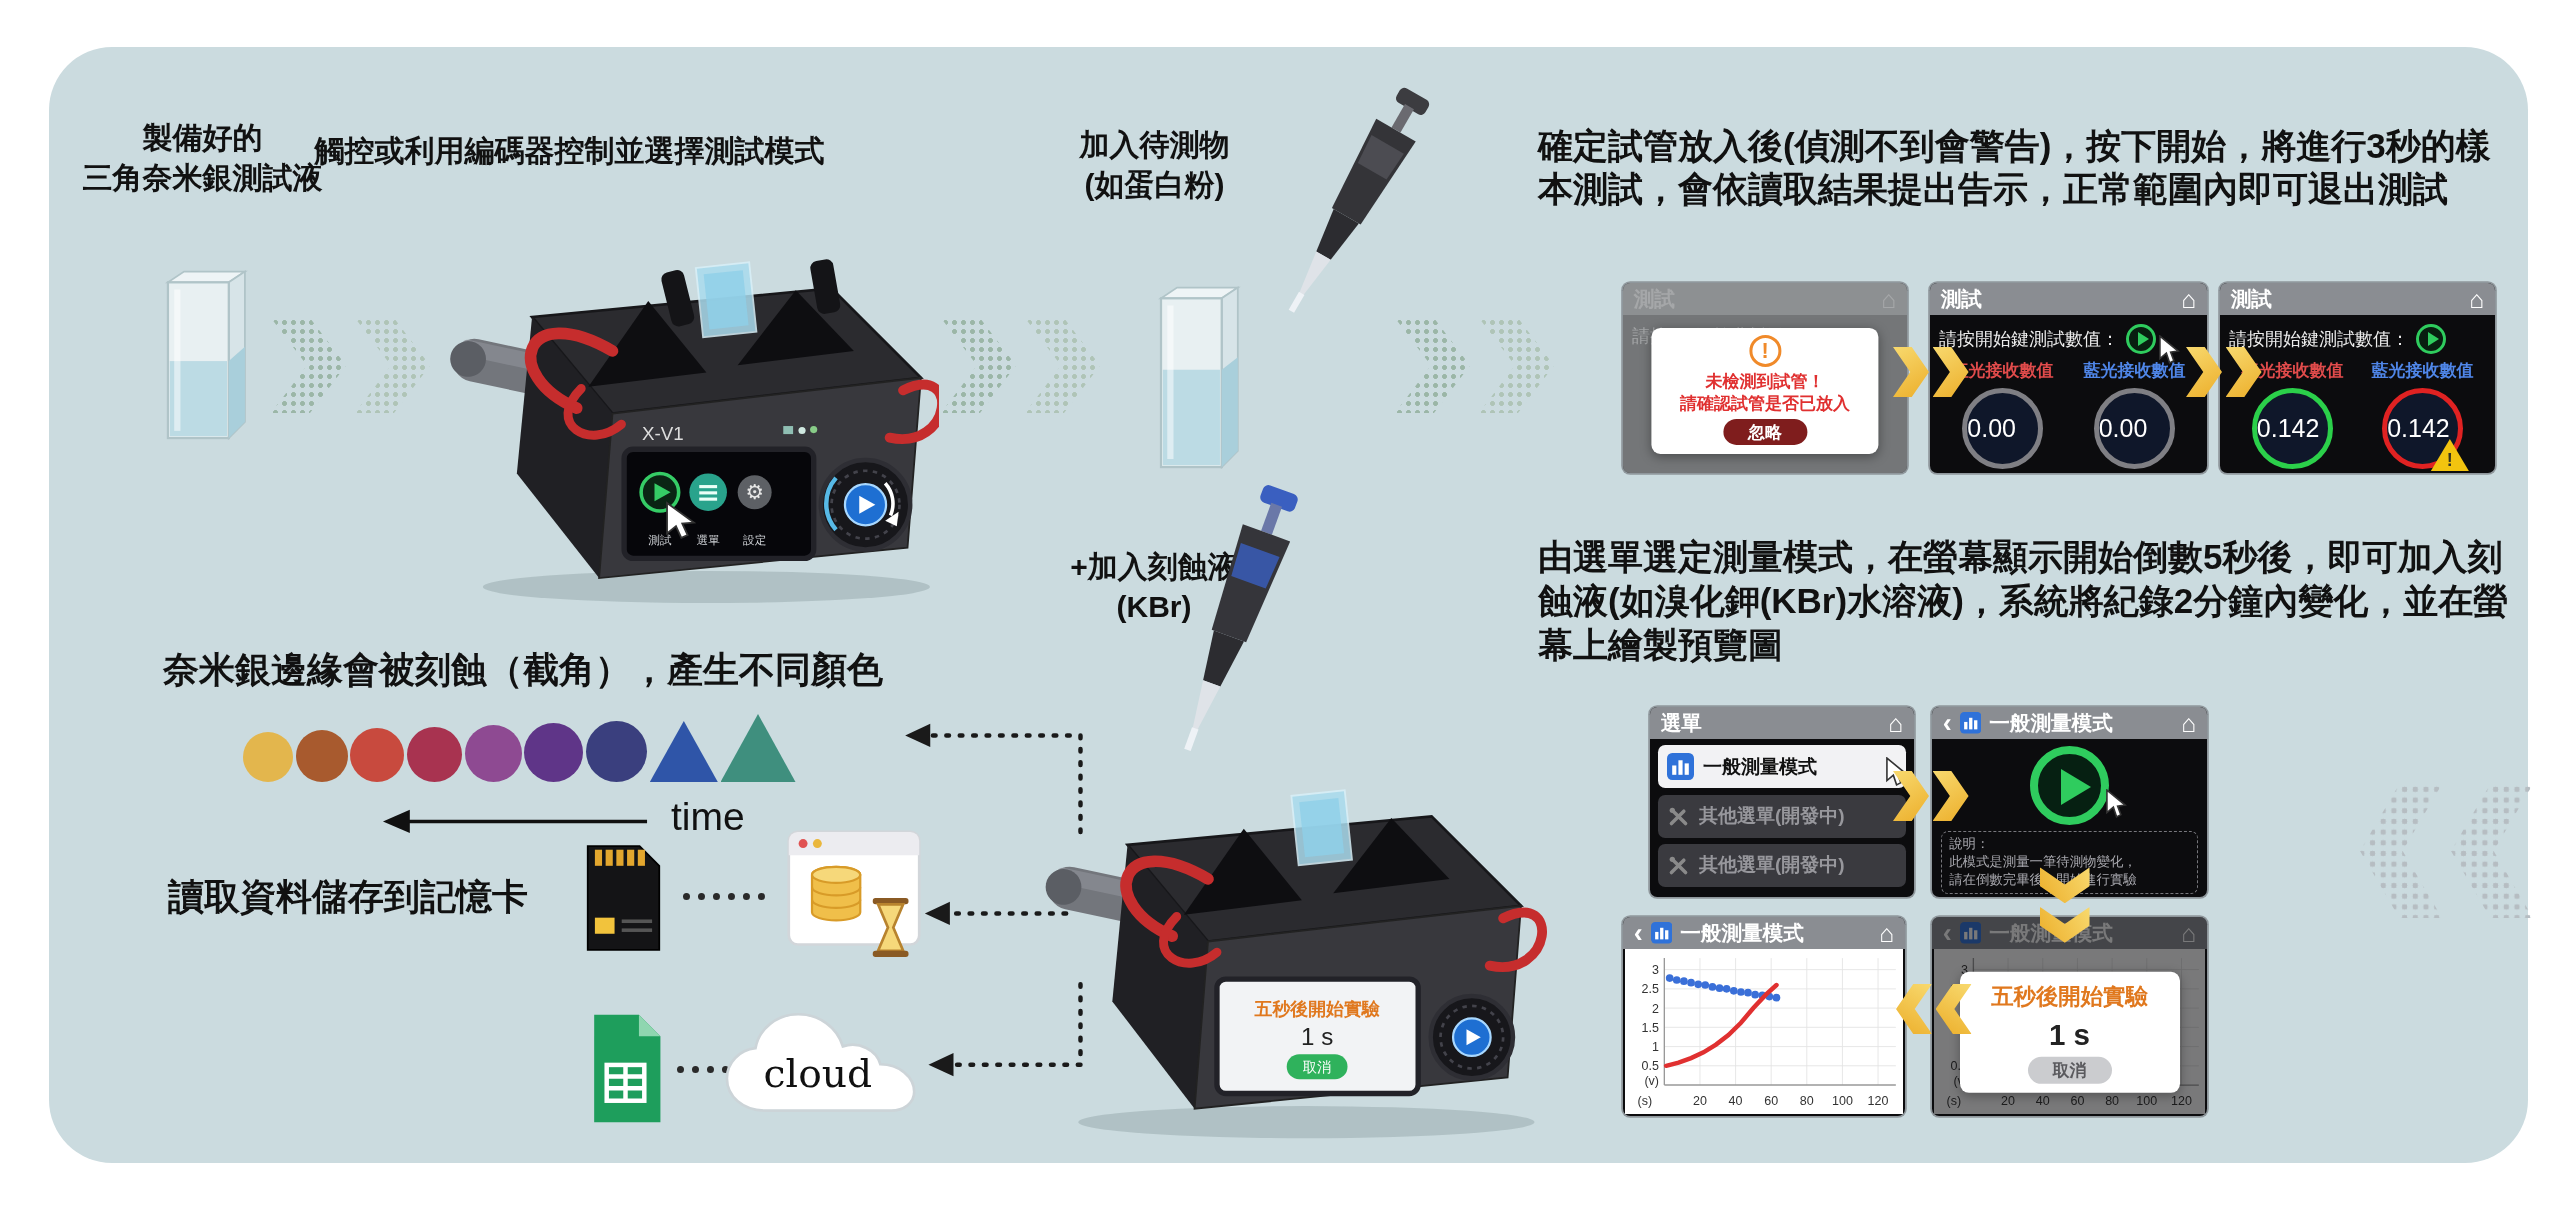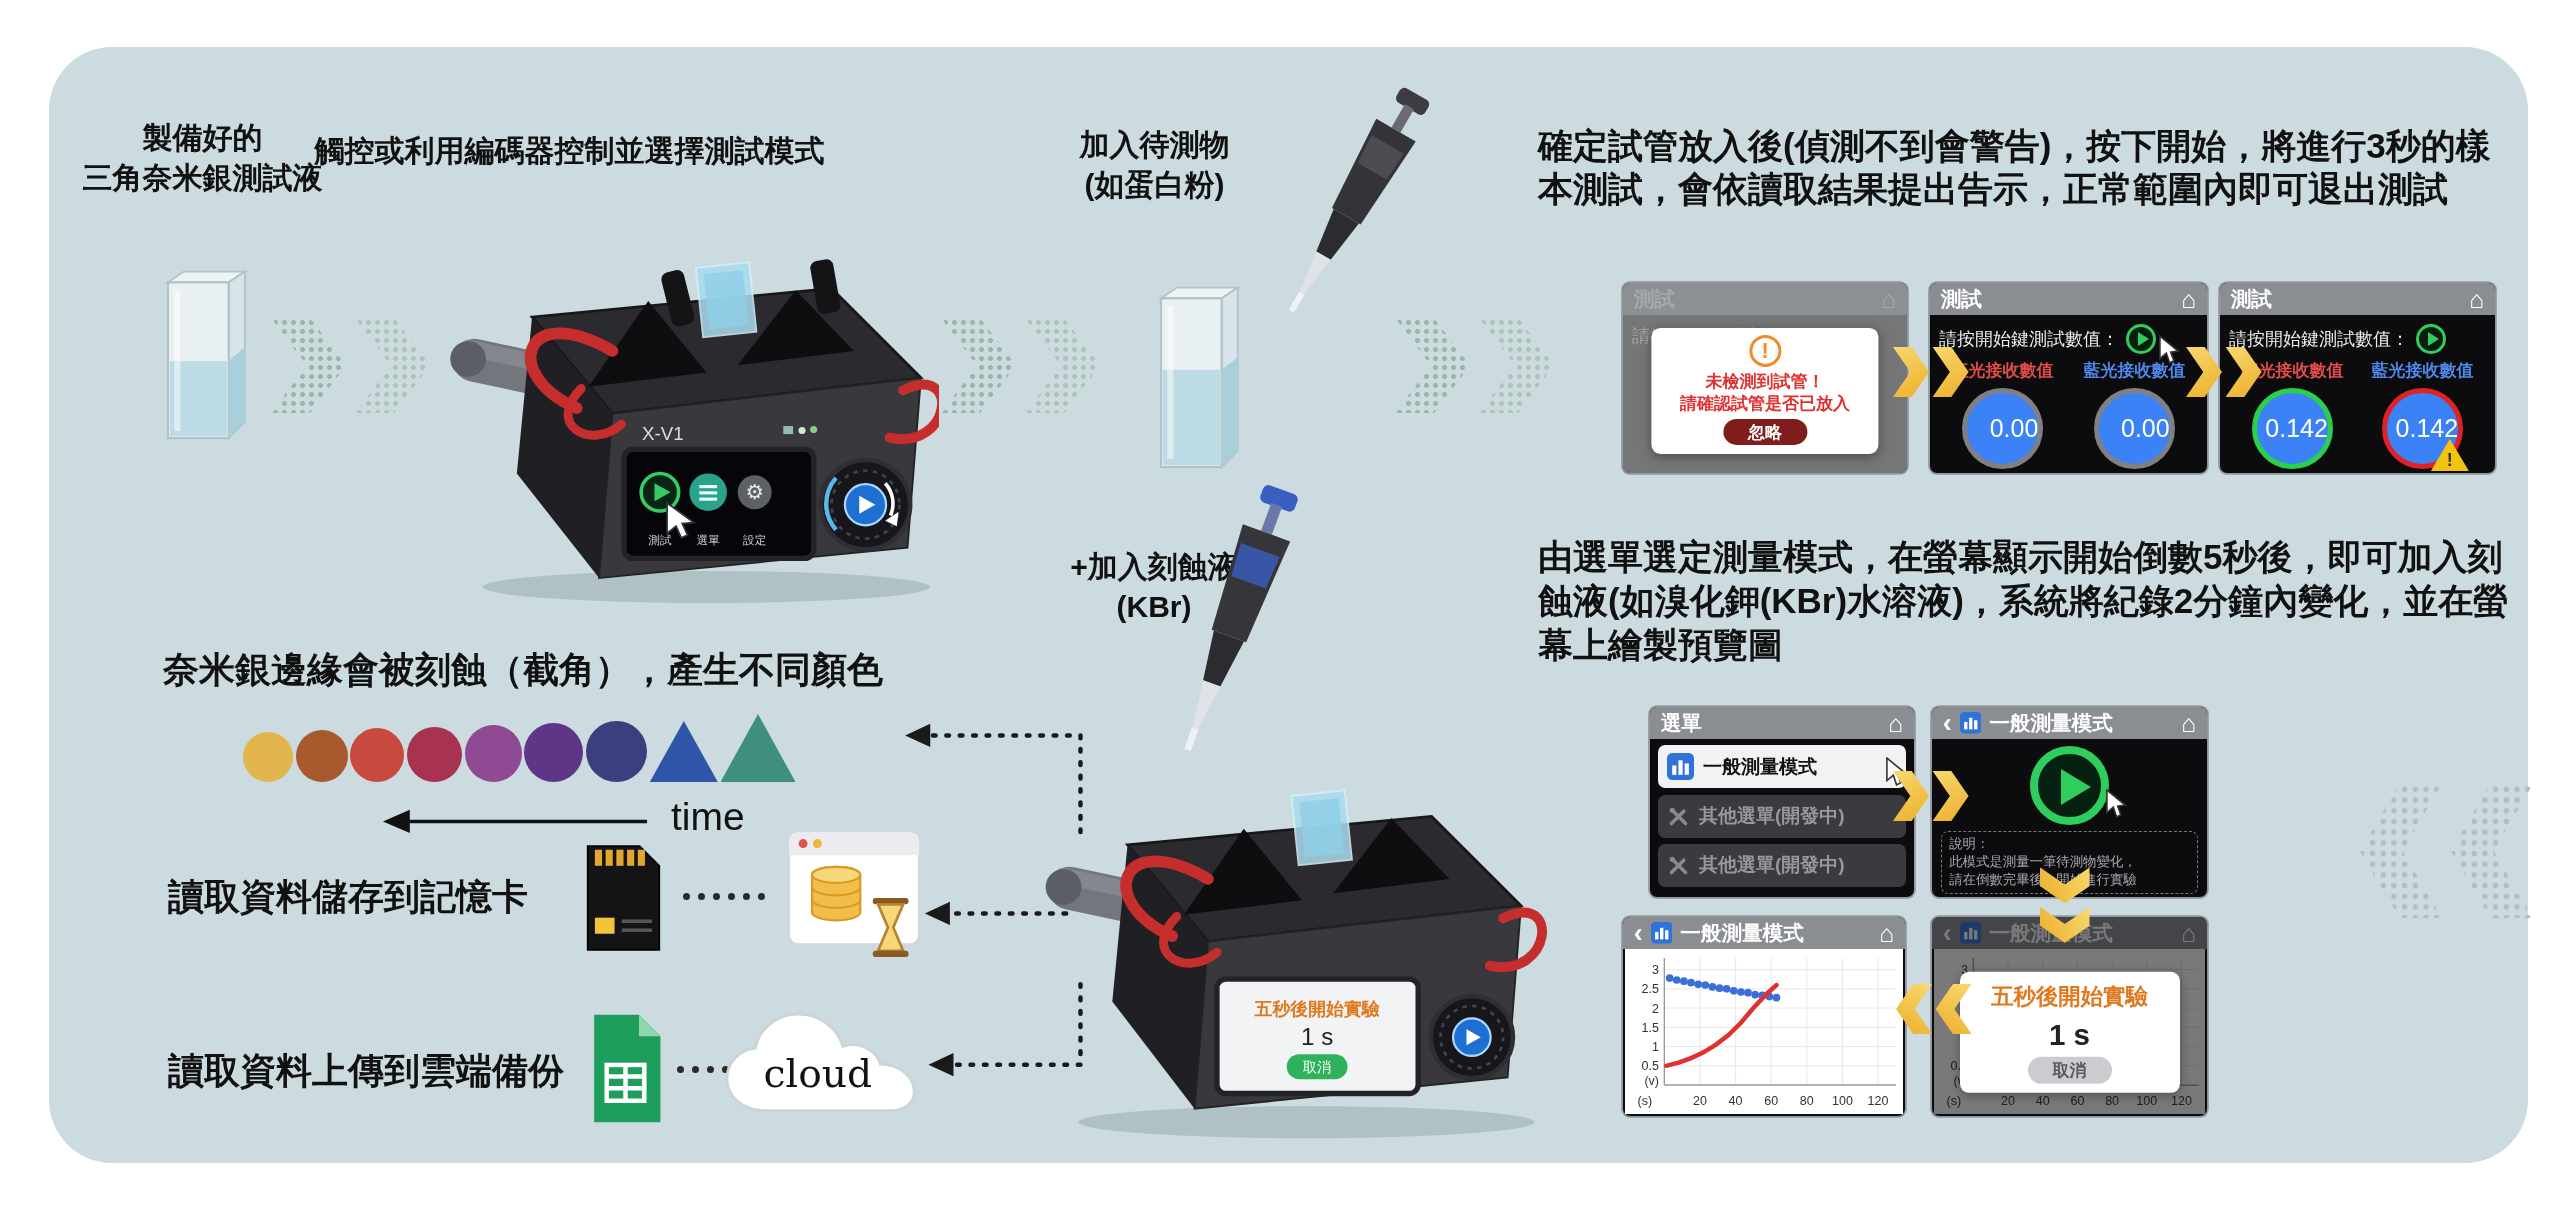--- a/index.html
+++ b/index.html
@@ -26,21 +26,21 @@
   .screen{position:absolute;background:#0c0c0e;border-radius:7.2px;overflow:hidden;box-shadow:0 0 0 1.8px rgba(95,95,100,.55);z-index:2;}
   .tbar{height:32px;background:#8a8d92;display:flex;align-items:center;gap:8px;padding:0 10.7px;color:#fff;font-size:20.6px;font-weight:600;}
   .tbar .home{margin-left:auto;font-size:25px;line-height:1;cursor:default;}
   .back{font-size:27px;line-height:1;font-weight:700;}
   .prompt{display:flex;align-items:center;gap:7.2px;color:#ececec;font-size:18px;padding:9px 9px 1.8px;white-space:nowrap;}
   .playring{width:30px;height:30px;border:3.6px solid #2fcc5e;border-radius:50%;position:relative;flex:0 0 auto;background:#081f10;}
   .playring::after{content:"";position:absolute;left:9px;top:5.4px;border-left:11.6px solid #2fcc5e;border-top:7.2px solid transparent;border-bottom:7.2px solid transparent;}
   .lbl-row{display:flex;justify-content:space-between;padding:3.6px 21.5px 0;font-size:17px;font-weight:600;}
   .red-lbl{color:#e04b4b;} .blue-lbl{color:#4f86e8;}
   .circ-row{display:flex;justify-content:space-around;padding:5.4px 7.2px;}
-  .valc{width:81px;height:81px;border-radius:50%;border:5.4px solid #7f7f84;background:#3b82f6;color:#fff;display:flex;align-items:center;justify-content:flex-end;font-size:25px;position:relative;}
+  .valc{width:81px;height:81px;border-radius:50%;border:5.4px solid #7f7f84;background:#0f172a;color:#fff;display:flex;align-items:center;justify-content:flex-start;font-size:25px;position:relative;}
   .valc.okgreen{border-color:#2bd04a;}
   .valc.alarmred{border-color:#e02222;}
   .warn{position:absolute;right:-10.7px;bottom:-7.2px;width:38px;height:32px;clip-path:polygon(50% 0,100% 100%,0 100%);background:#f2c40f;color:#332;font-size:18px;font-weight:bold;display:flex;align-items:flex-end;justify-content:center;}
   .dimwrap{position:absolute;inset:0;opacity:.45;filter:grayscale(.5);}
   .graylay{position:absolute;inset:0;background:rgba(203,205,208,.55);}
   .wdialog{position:absolute;left:50%;top:57%;transform:translate(-50%,-50%);width:80%;background:#fff;border-radius:9px;padding:7.2px 9px 9px;display:flex;flex-direction:column;align-items:center;gap:3.6px;box-shadow:0 2.7px 10.7px rgba(0,0,0,.35);z-index:3;}
   .excl{width:32px;height:32px;border:3.6px solid #f08a2a;border-radius:50%;color:#f08a2a;font-weight:bold;font-size:21.5px;display:flex;align-items:center;justify-content:center;}
   .wtext{color:#e03030;font-size:17px;font-weight:bold;line-height:1.3;text-align:center;}
   .pill{border-radius:14.3px;padding:1.8px 25px;font-size:17px;font-weight:600;}
   .pill.blue{background:#7f1d1d;color:#fff;}
@@ -85,21 +85,20 @@
     <div>(如蛋白粉)</div>
   </div>
   <div class="txt" style="left:1538px;top:125px;width:977px;font-size:35px;line-height:1.22">確定試管放入後(偵測不到會警告)，按下開始，將進行3秒的樣本測試，會依讀取結果提出告示，正常範圍內即可退出測試</div>
   <div class="txt" style="left:1538px;top:535px;width:977px;font-size:35px;line-height:1.25">由選單選定測量模式，在螢幕顯示開始倒數5秒後，即可加入刻蝕液(如溴化鉀(KBr)水溶液)，系統將紀錄2分鐘內變化，並在螢幕上繪製預覽圖</div>
   <div class="txt center" style="left:1029px;top:547px;width:250px">
     <div>+加入刻蝕液</div>
     <div>(KBr)</div>
   </div>
   <div class="txt" style="left:163px;top:646px;width:760px;font-size:36px">奈米銀邊緣會被刻蝕（截角），產生不同顏色</div>
   <div class="txt" style="left:168px;top:873px;font-size:36px">讀取資料儲存到記憶卡</div>
-  <div class="txt" style="left:168px;top:1047px;font-size:36px">讀取資料上傳到雲端備份</div>
 
   <svg class="abs" style="left:150px;top:268px" width="103" height="179" viewBox="0 0 115 200">
     <polygon points="20,16 88,16 106,4 38,4" fill="#eef4f6" stroke="#b0c4c8" stroke-width="2"></polygon>
     <polygon points="88,16 106,4 106,172 88,190" fill="#d7e4e8" stroke="#b0c4c8" stroke-width="2"></polygon>
     <rect x="20" y="16" width="68" height="174" fill="#f4f9fa" fill-opacity="0.7" stroke="#b0c4c8" stroke-width="2.5"></rect>
     <rect x="22" y="104" width="64" height="84" fill="#bcdbe4"></rect>
     <polygon points="88,104 106,88 106,172 88,190" fill="#a9cfdb"></polygon>
     <rect x="27" y="24" width="7" height="158" fill="#ffffff" opacity="0.5"></rect>
   </svg>
 

